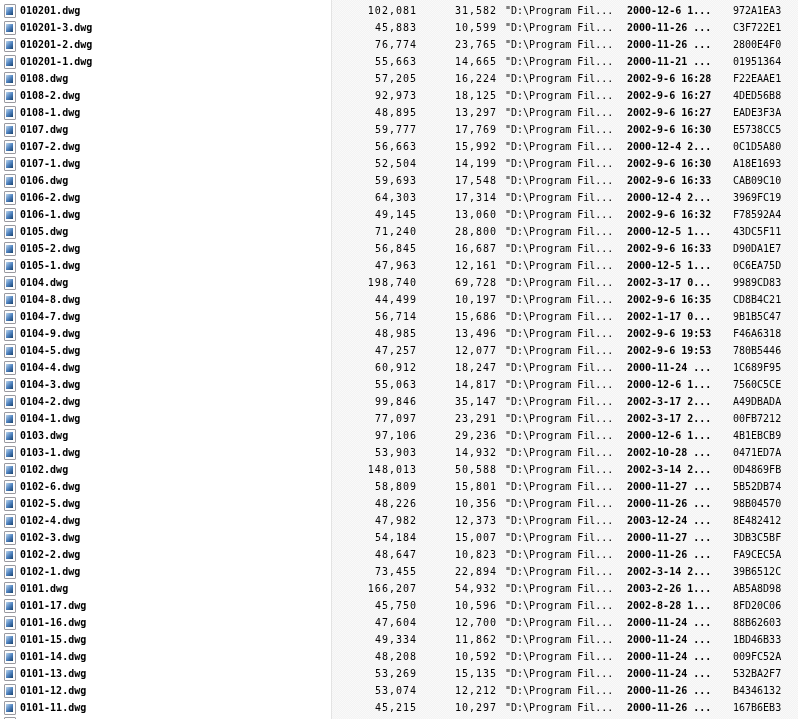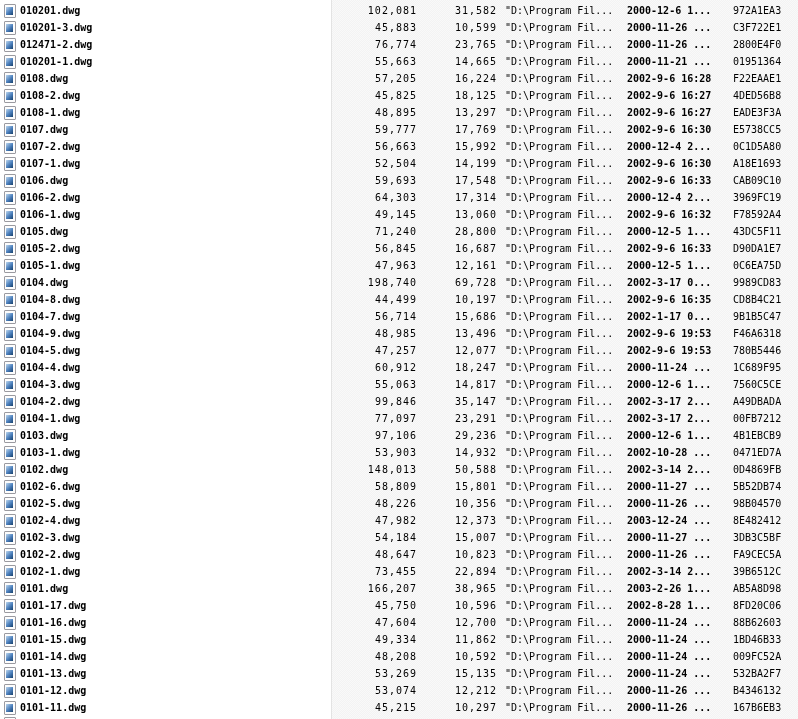--- a/index.html
+++ b/index.html
@@ -86,21 +86,21 @@
       <span class="cell size">45,883</span>
       <span class="cell packed">10,599</span>
       <span class="cell path">"D:\Program Fil...</span>
       <span class="cell date">2000-11-26 ...</span>
       <span class="cell crc">C3F722E1</span>
     </div>
 
     <div class="row">
       <span class="cell name">
         <span class="doc-icon"></span>
-        <span>012471-2.dwg</span>
+        <span>010201-2.dwg</span>
       </span>
       <span class="cell size">76,774</span>
       <span class="cell packed">23,765</span>
       <span class="cell path">"D:\Program Fil...</span>
       <span class="cell date">2000-11-26 ...</span>
       <span class="cell crc">2800E4F0</span>
     </div>
 
     <div class="row">
       <span class="cell name">
@@ -124,21 +124,21 @@
       <span class="cell path">"D:\Program Fil...</span>
       <span class="cell date">2002-9-6 16:28</span>
       <span class="cell crc">F22EAAE1</span>
     </div>
 
     <div class="row">
       <span class="cell name">
         <span class="doc-icon"></span>
         <span>0108-2.dwg</span>
       </span>
-      <span class="cell size">45,825</span>
+      <span class="cell size">92,973</span>
       <span class="cell packed">18,125</span>
       <span class="cell path">"D:\Program Fil...</span>
       <span class="cell date">2002-9-6 16:27</span>
       <span class="cell crc">4DED56B8</span>
     </div>
 
     <div class="row">
       <span class="cell name">
         <span class="doc-icon"></span>
         <span>0108-1.dwg</span>
@@ -473,21 +473,21 @@
       <span class="cell date">2002-3-14 2...</span>
       <span class="cell crc">39B6512C</span>
     </div>
 
     <div class="row">
       <span class="cell name">
         <span class="doc-icon"></span>
         <span>0101.dwg</span>
       </span>
       <span class="cell size">166,207</span>
-      <span class="cell packed">38,965</span>
+      <span class="cell packed">54,932</span>
       <span class="cell path">"D:\Program Fil...</span>
       <span class="cell date">2003-2-26 1...</span>
       <span class="cell crc">AB5A8D98</span>
     </div>
 
     <div class="row">
       <span class="cell name">
         <span class="doc-icon"></span>
         <span>0101-17.dwg</span>
       </span>

